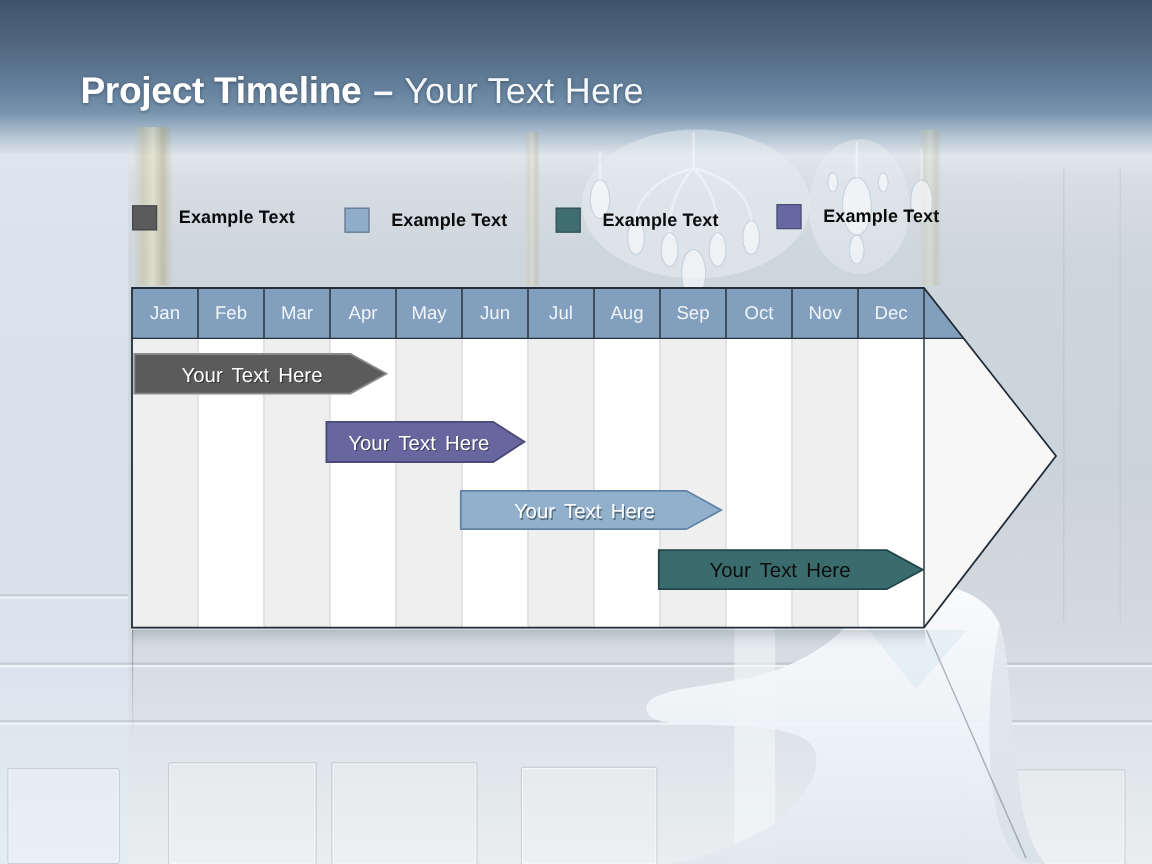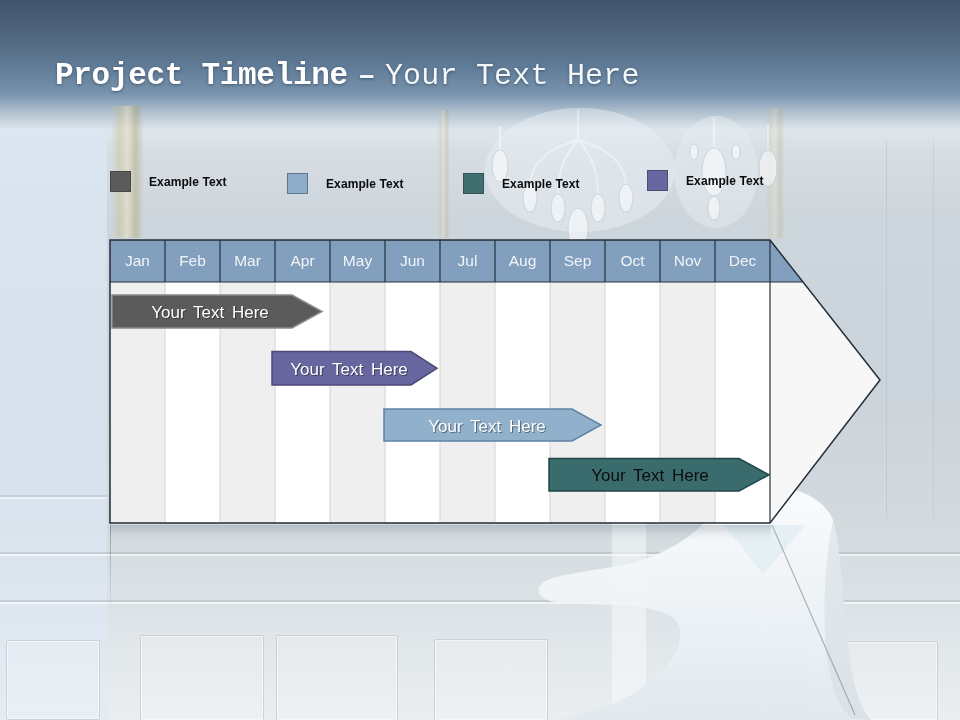--- a/index.html
+++ b/index.html
@@ -33,25 +33,25 @@
     border-radius:2px;}
   .decor-svg,.timeline-svg,.fg-svg{position:absolute;left:0;top:0;}
   
   .tl-reflect-strip{position:absolute;left:110px;top:525px;width:661px;height:16px;
     background:linear-gradient(180deg,rgba(120,131,142,.34),rgba(150,160,170,.12) 55%,rgba(150,160,170,0));}
   .tl-reflect-edge{position:absolute;left:110px;top:525px;width:1px;height:92px;
     background:linear-gradient(180deg,rgba(90,100,110,.5),rgba(90,100,110,0));}
   
   .legend-item{position:absolute;display:flex;align-items:center;}
   .legend-swatch{width:19px;height:19px;border:1px solid rgba(40,48,56,.45);flex:0 0 auto;}
-  .legend-label{margin-left:18px;font-size:12px;font-weight:bold;color:#0b0b0b;
+  .legend-label{margin-left:18px;font-size:15px;font-weight:bold;color:#0b0b0b;
     letter-spacing:.1px;white-space:nowrap;}
   
-  .title{position:absolute;left:55px;top:58px;white-space:nowrap;
-    color:#ffffff;text-shadow:0 1px 3px rgba(30,42,56,.5);font-family:Liberation Mono, monospace;}
+  .title{position:absolute;left:67px;top:58px;white-space:nowrap;
+    color:#ffffff;text-shadow:0 1px 3px rgba(30,42,56,.5);}
   .title .t-bold{font-size:31px;font-weight:bold;letter-spacing:-.3px;}
   .title .t-sep{font-size:30px;font-weight:bold;margin:0 9px 0 10px;color:#f4f8fb;}
   .title .t-light{font-size:30px;font-weight:normal;color:#f4f8fb;letter-spacing:.2px;}
   
   text{font-family:"Liberation Sans",sans-serif;}
   .month-label{font-size:15.5px;fill:#f0f4f8;text-anchor:middle;}
   .bar-label{font-size:17px;text-anchor:middle;word-spacing:3px;}
   .bar-label-shadow{font-size:17px;text-anchor:middle;word-spacing:3px;fill:rgba(0,0,0,.42);}
 </style>
 </head>

